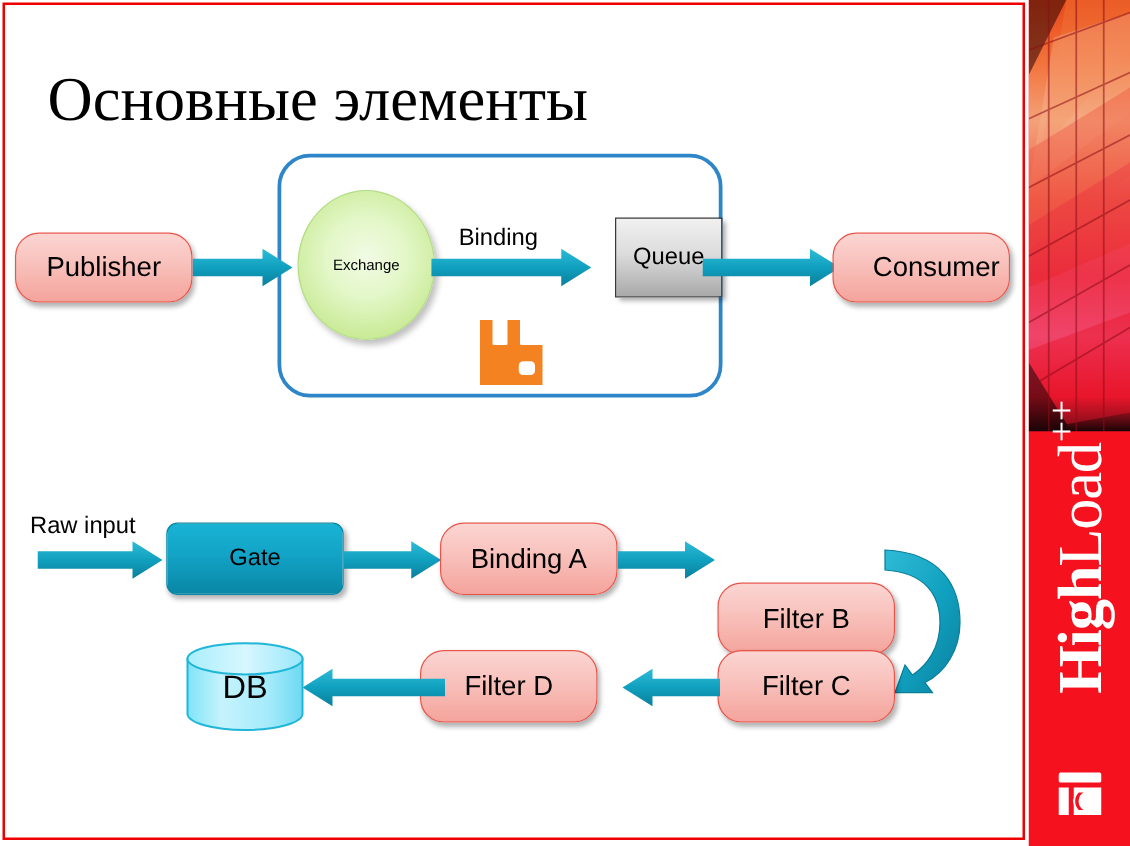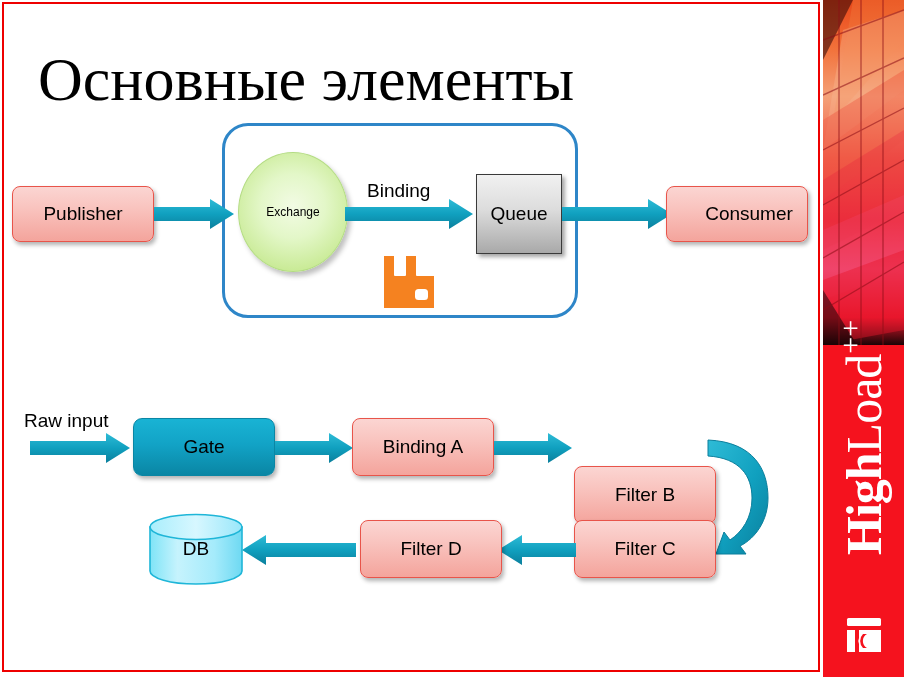--- a/index.html
+++ b/index.html
@@ -28,44 +28,44 @@
     box-sizing: border-box;
     pointer-events: none;
   }
 
   
   #title {
     position: absolute;
     left: 38px;
     top: 44px;
     font-family: "Liberation Serif", "DejaVu Serif", serif;
-    font-size: 62px;
+    font-size: 50px;
     line-height: 70px;
     color: #000000;
     white-space: nowrap;
     letter-spacing: 0px;
   }
 
   
   .node {
     position: absolute;
     box-sizing: border-box;
     display: flex;
     align-items: center;
     justify-content: center;
     font-family: "Liberation Sans", sans-serif;
     color: #000000;
     text-align: center;
   }
   .pink-box {
     background: linear-gradient(to bottom, #fbd5d2 0%, #f9c4bf 38%, #f4a49c 100%);
     border: 1px solid #e8544a;
-    border-radius: 8px;
+    border-radius: 19px;
     box-shadow: 2px 3px 4px rgba(0,0,0,0.30);
-    font-size: 19px;
+    font-size: 22px;
   }
   .teal-box {
     background: linear-gradient(to bottom, #19b3d4 0%, #12a3c6 45%, #0a86a4 100%);
     border: 1px solid #0a86a4;
     border-radius: 9px;
     box-shadow: 2px 3px 4px rgba(0,0,0,0.30);
     font-size: 19px;
   }
   .gray-box {
     background: linear-gradient(to bottom, #f1f1f1 0%, #dcdcdc 45%, #a9a9a9 100%);
@@ -115,21 +115,21 @@
   }
   #db-label {
     position: absolute;
     left: 148px;
     top: 513px;
     width: 96px;
     height: 72px;
     display: flex;
     align-items: center;
     justify-content: center;
-    font-size: 19px;
+    font-size: 26px;
     color: #000;
     font-family: "Liberation Sans", sans-serif;
   }
 
   
   #brand-panel {
     position: absolute;
     left: 823px;
     top: 0;
     width: 81px;
@@ -225,21 +225,21 @@
     <defs>
       <linearGradient id="tealArr2" x1="0" y1="0" x2="0" y2="1">
         <stop offset="0%" stop-color="#2ebbd6"></stop>
           <stop offset="50%" stop-color="#10a0bf"></stop>
           <stop offset="100%" stop-color="#0b7f9c"></stop>
       </linearGradient>
     </defs>
     <path d="M0,11 L104,11 L104,3 L128,18 L104,33 L104,25 L0,25 Z" fill="url(#tealArr2)"></path>
   </svg>
 
-  <div class="node gray-box" style="left:476px; top:174px; width:86px; height:80px;">
+  <div class="node gray-box" style="left:492px; top:174px; width:86px; height:64px;">
     <span>Queue</span>
   </div>
 
   <svg class="arrow-svg" style="left:562px; top:196px;" width="114" height="36" viewBox="0 0 114 36">
     <defs>
       <linearGradient id="tealArr3" x1="0" y1="0" x2="0" y2="1">
         <stop offset="0%" stop-color="#2ebbd6"></stop>
           <stop offset="50%" stop-color="#10a0bf"></stop>
           <stop offset="100%" stop-color="#0b7f9c"></stop>
       </linearGradient>
@@ -324,21 +324,21 @@
     <defs>
       <linearGradient id="tealArr7" x1="0" y1="0" x2="0" y2="1">
         <stop offset="0%" stop-color="#2ebbd6"></stop>
           <stop offset="50%" stop-color="#10a0bf"></stop>
           <stop offset="100%" stop-color="#0b7f9c"></stop>
       </linearGradient>
     </defs>
     <path d="M82,11 L28,11 L28,3 L4,18 L28,33 L28,25 L82,25 Z" fill="url(#tealArr7)"></path>
   </svg>
 
-  <div class="node pink-box" style="left:360px; top:520px; width:142px; height:58px;">
+  <div class="node pink-box" style="left:336px; top:520px; width:142px; height:58px;">
     <span>Filter D</span>
   </div>
 
   <svg class="arrow-svg" style="left:238px; top:532px;" width="118" height="36" viewBox="0 0 118 36">
     <defs>
       <linearGradient id="tealArr8" x1="0" y1="0" x2="0" y2="1">
         <stop offset="0%" stop-color="#2ebbd6"></stop>
           <stop offset="50%" stop-color="#10a0bf"></stop>
           <stop offset="100%" stop-color="#0b7f9c"></stop>
       </linearGradient>

